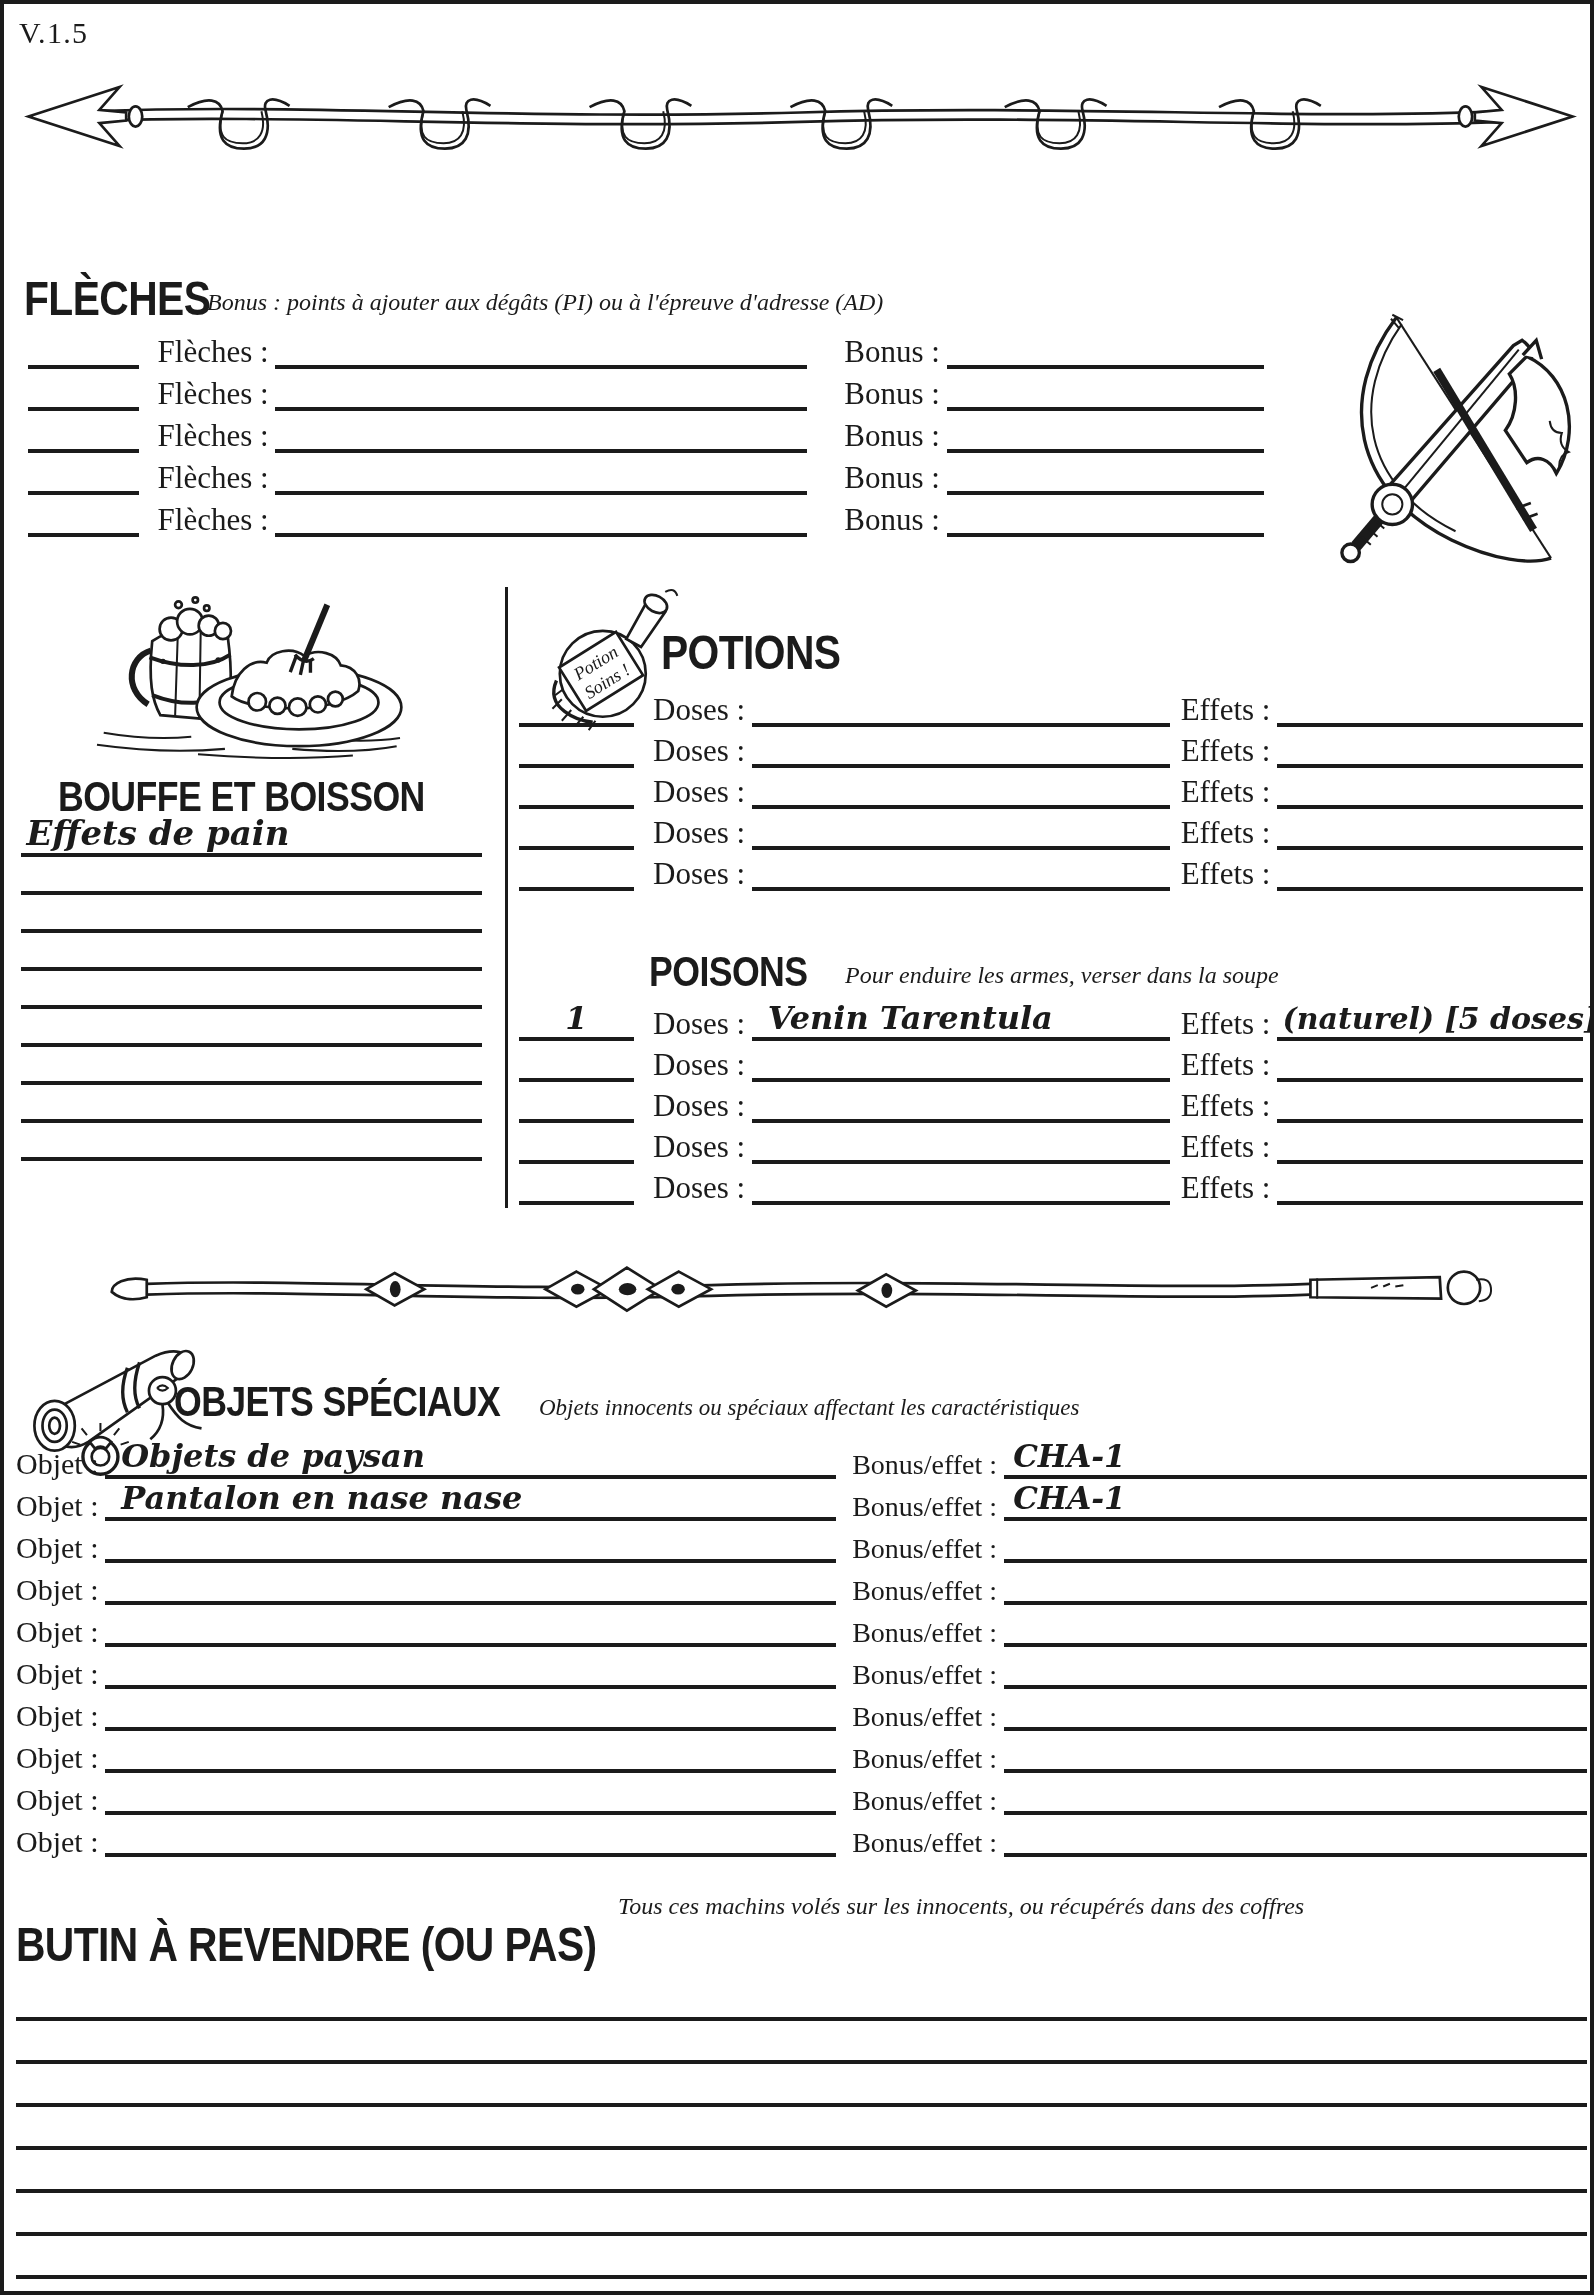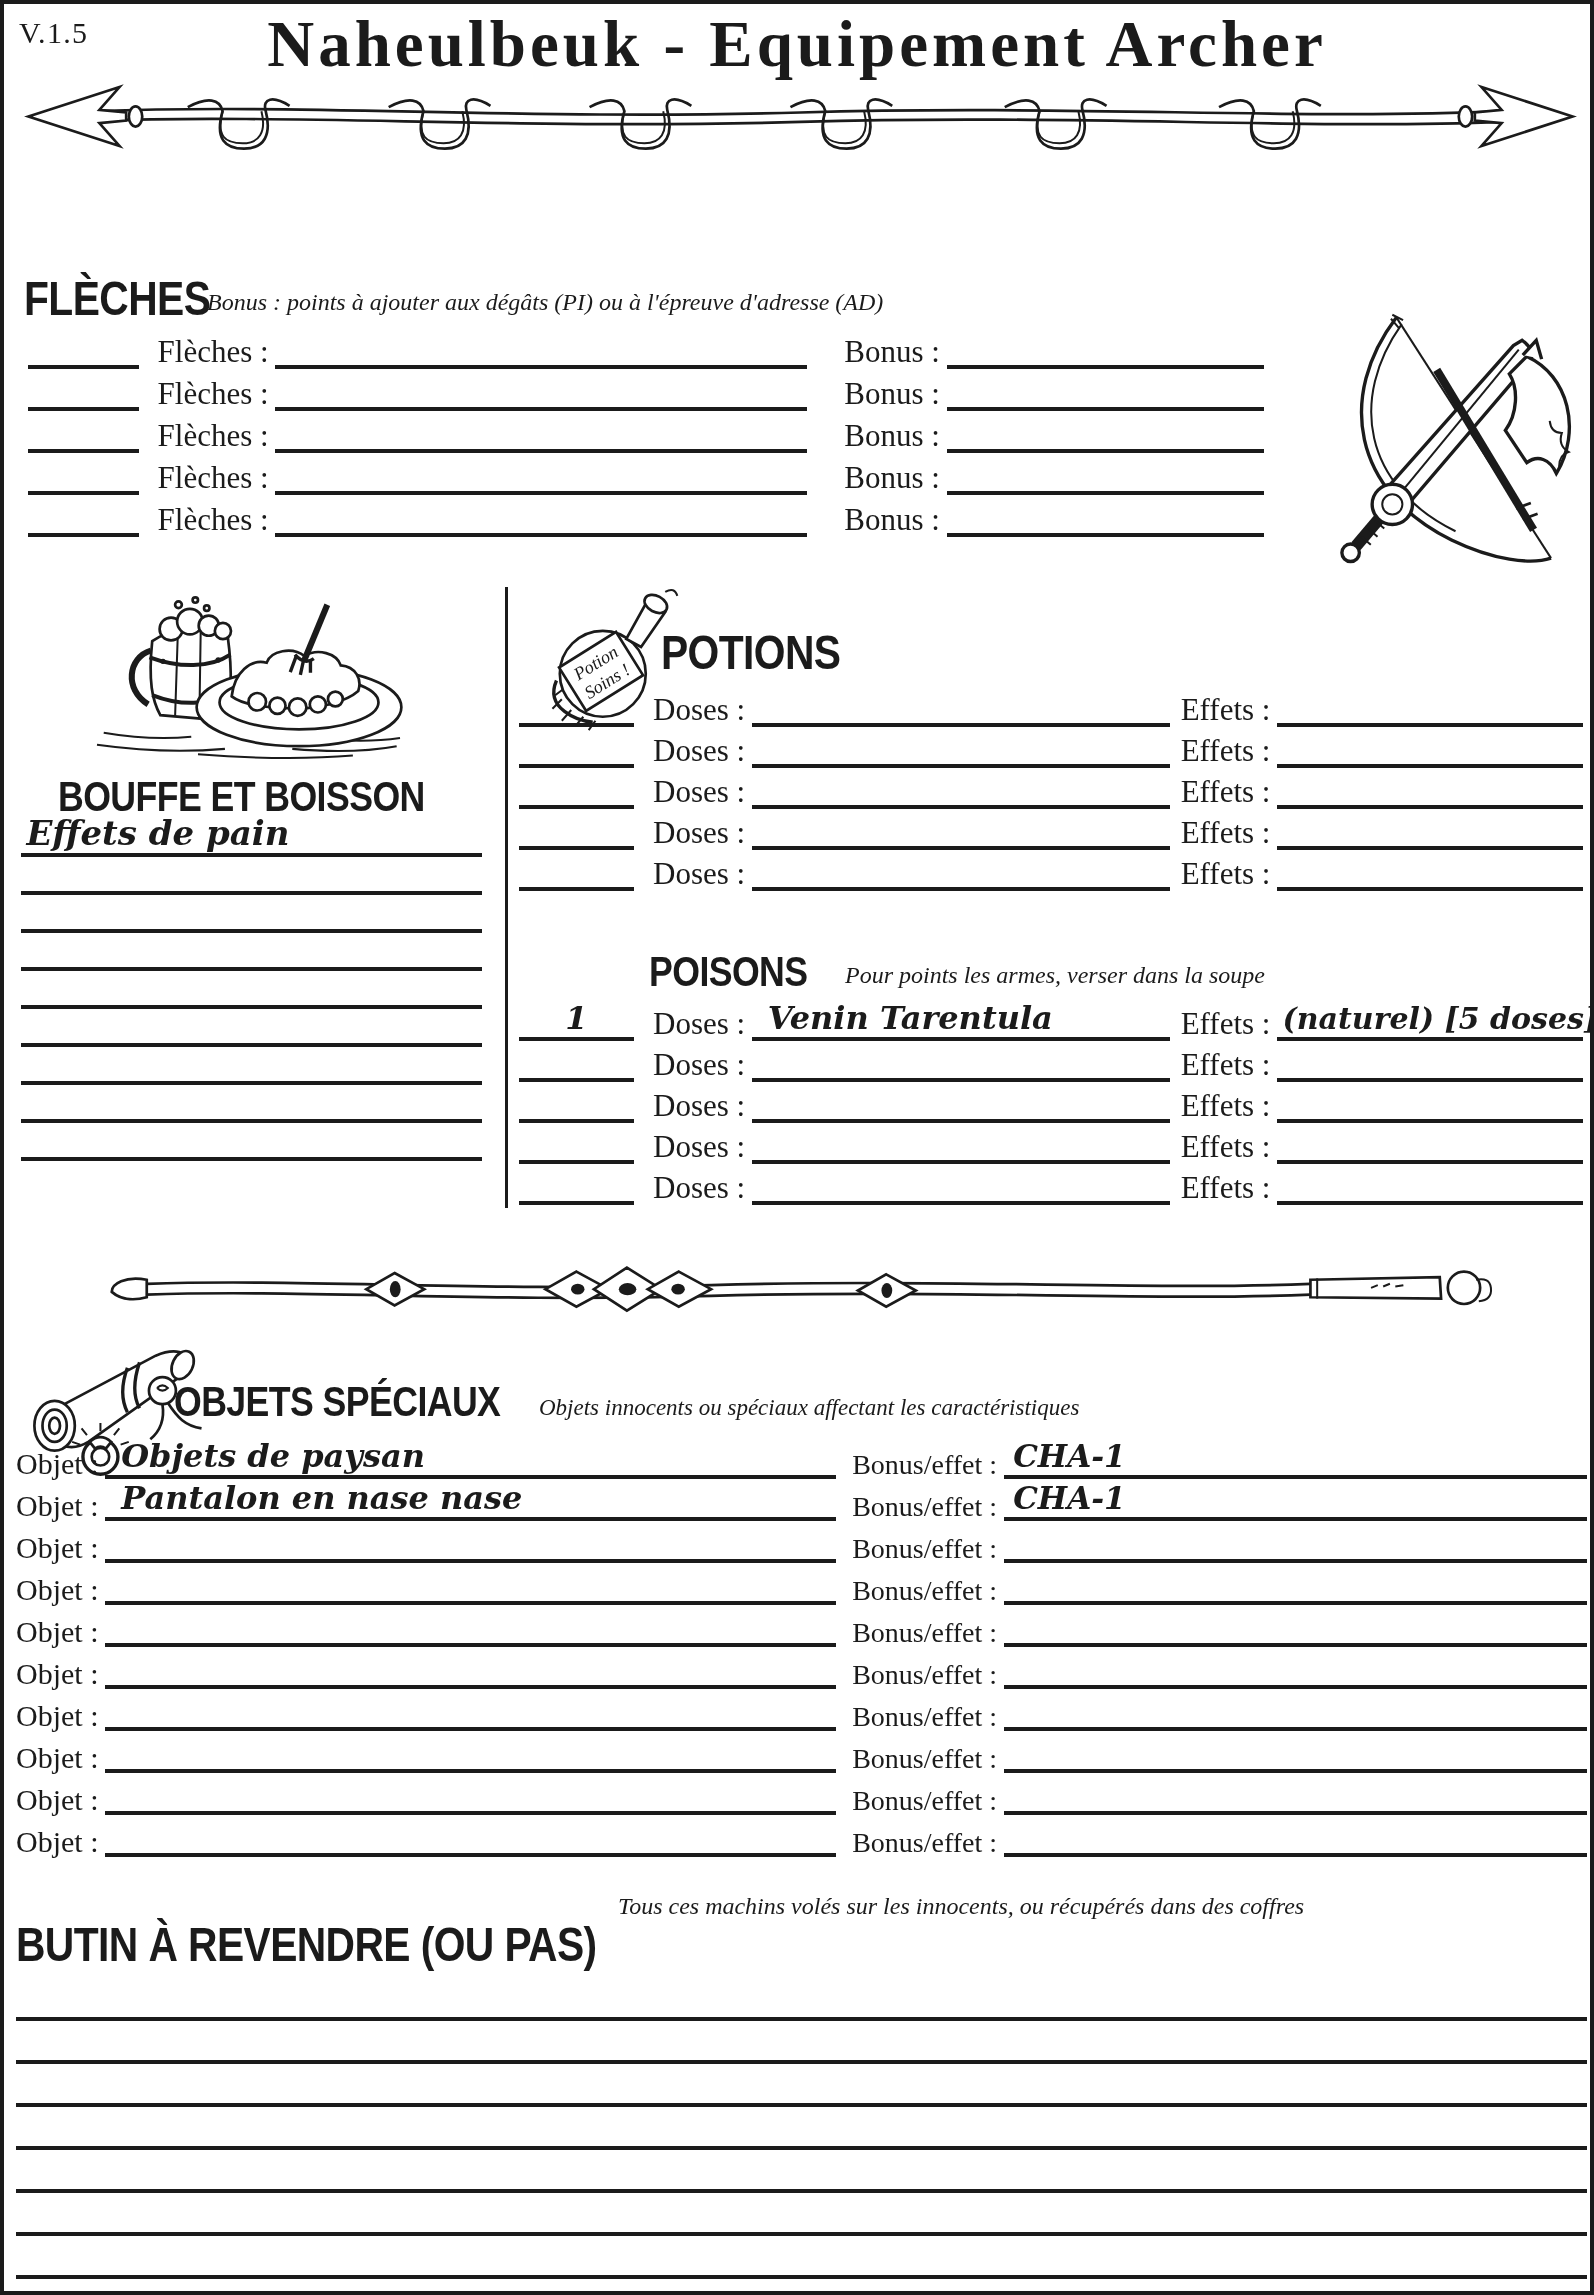--- a/index.html
+++ b/index.html
@@ -35,21 +35,20 @@
   .vdivider{width:3.4px;background:#1b1b1b;}
   svg{display:block;}
   .ink{stroke:#1b1b1b;}
 </style>
 </head>
 <body>
 
 <div class="sheet">
 
   <div class="abs version" style="left:15px;top:12px;">V.1.5</div>
-  <div class="abs page-title" style="left:0;top:2.7px;">Naheulbeuk - Equipement Archer</div>
 
   <div class="abs" style="left:12px;top:75px;">
     <svg width="1569" height="75" viewBox="0 0 2330 112">
       <g class="ink" stroke="#1b1b1b" fill="none" stroke-width="4">
         <path d="M115,48 C420,36 760,62 1165,50 C1570,38 1910,62 2215,48 L2215,64 C1910,76 1570,52 1165,64 C760,76 420,52 115,62 Z" fill="#fff"></path>
         <path d="M12,56 L148,12 L118,46 L158,50 L158,62 L118,66 L148,100 Z" fill="#fff"></path>
         <path d="M2318,56 L2182,12 L2212,46 L2172,50 L2172,62 L2212,66 L2182,100 Z" fill="#fff"></path>
         <ellipse cx="172" cy="56" rx="10" ry="15" fill="#fff"></ellipse>
         <ellipse cx="2158" cy="56" rx="10" ry="15" fill="#fff"></ellipse>
         <g>
@@ -340,21 +339,21 @@
           <span class="hand"></span>
         </div>
       <span class="lbl" style="margin-left:10.8px;">Effets :</span>
       <div class="slot" style="flex:1;margin-left:6.7px;">
           <span class="hand"></span>
         </div>
     </div>
   </div>
 
   <span class="abs heading small" style="left:645px;top:947px;">POISONS</span>
-  <span class="abs subtitle" style="left:841px;top:959px;">Pour points les armes, verser dans la soupe</span>
+  <span class="abs subtitle" style="left:841px;top:959px;">Pour enduire les armes, verser dans la soupe</span>
   <div class="abs" style="left:515px;top:996px;width:1064px;">
     <div class="row" style="height:41px;">
       <div class="slot" style="width:115px;">
           <span class="hand centered">1</span>
         </div>
       <span class="lbl" style="margin-left:19px;">Doses :</span>
       <div class="slot" style="width:418px;margin-left:6.7px;">
           <span class="hand">Venin Tarentula</span>
         </div>
       <span class="lbl" style="margin-left:10.8px;">Effets :</span>

